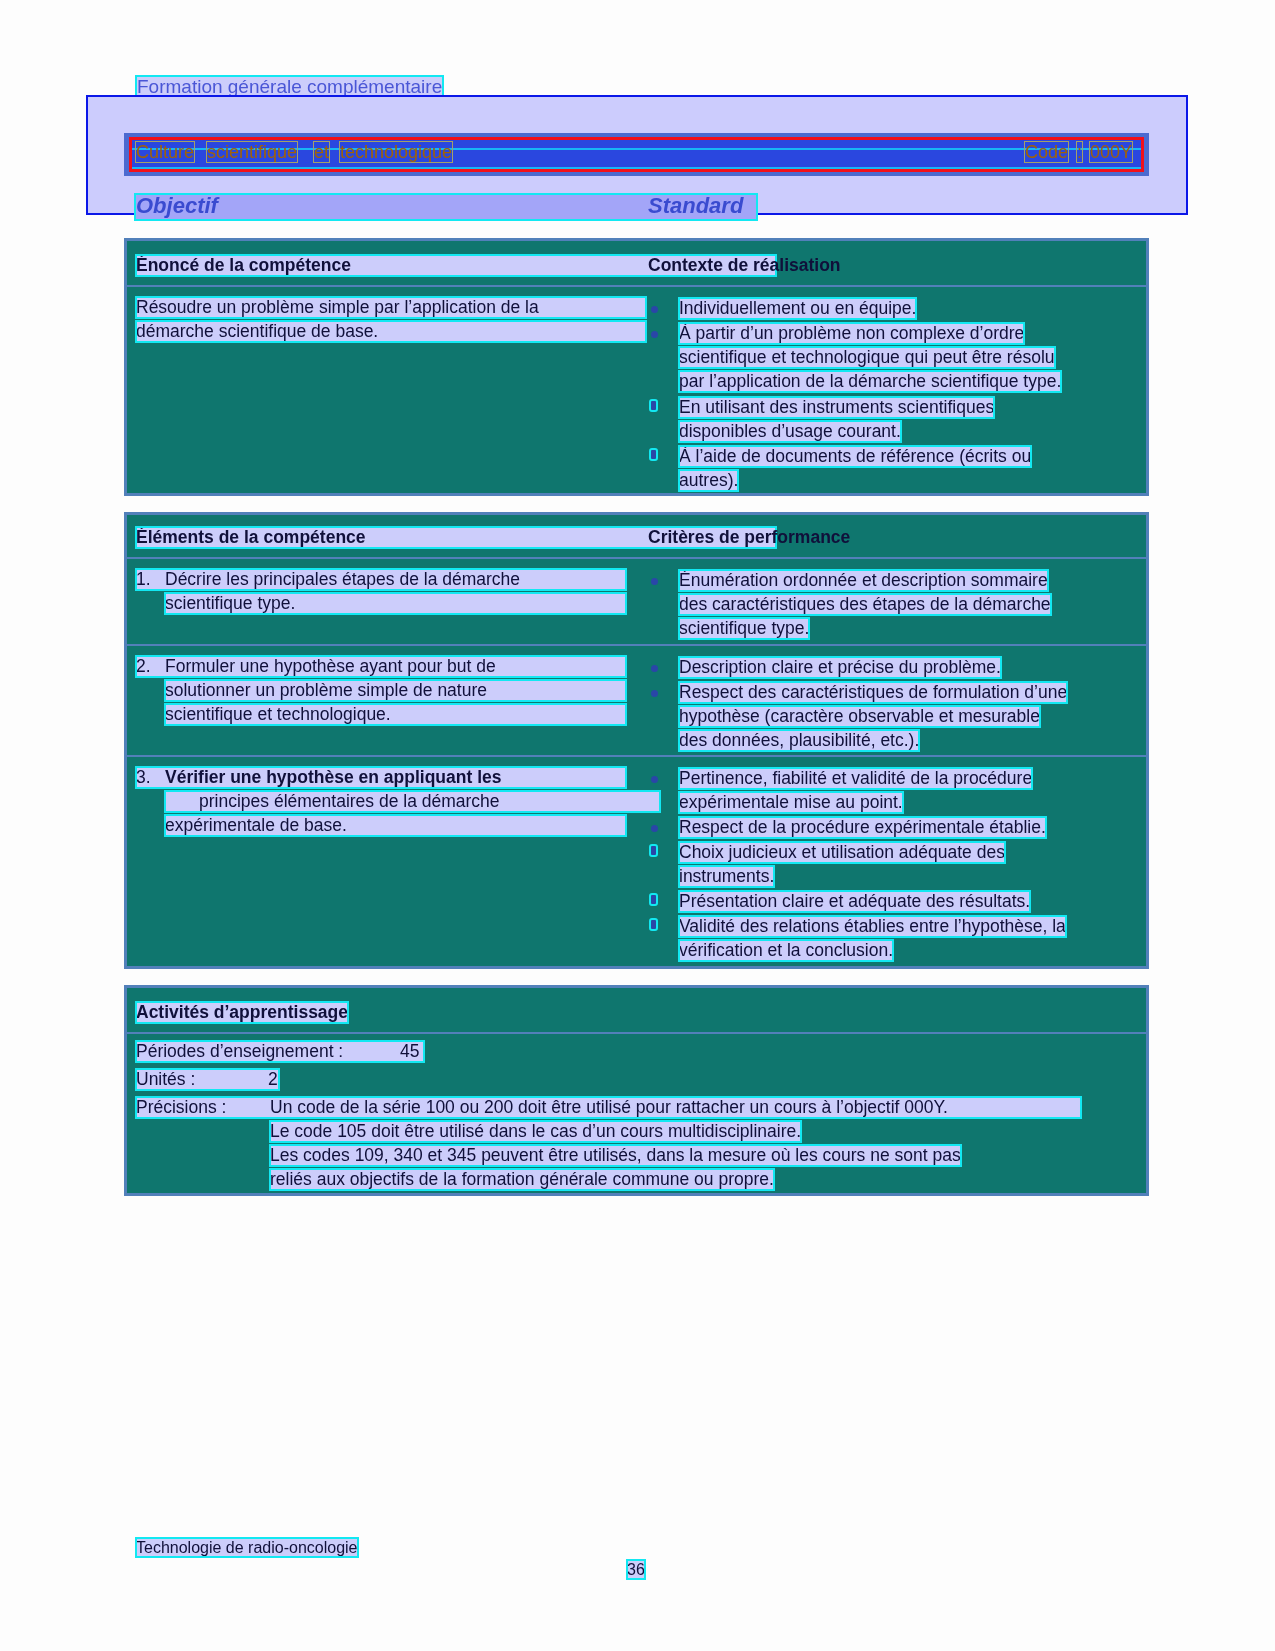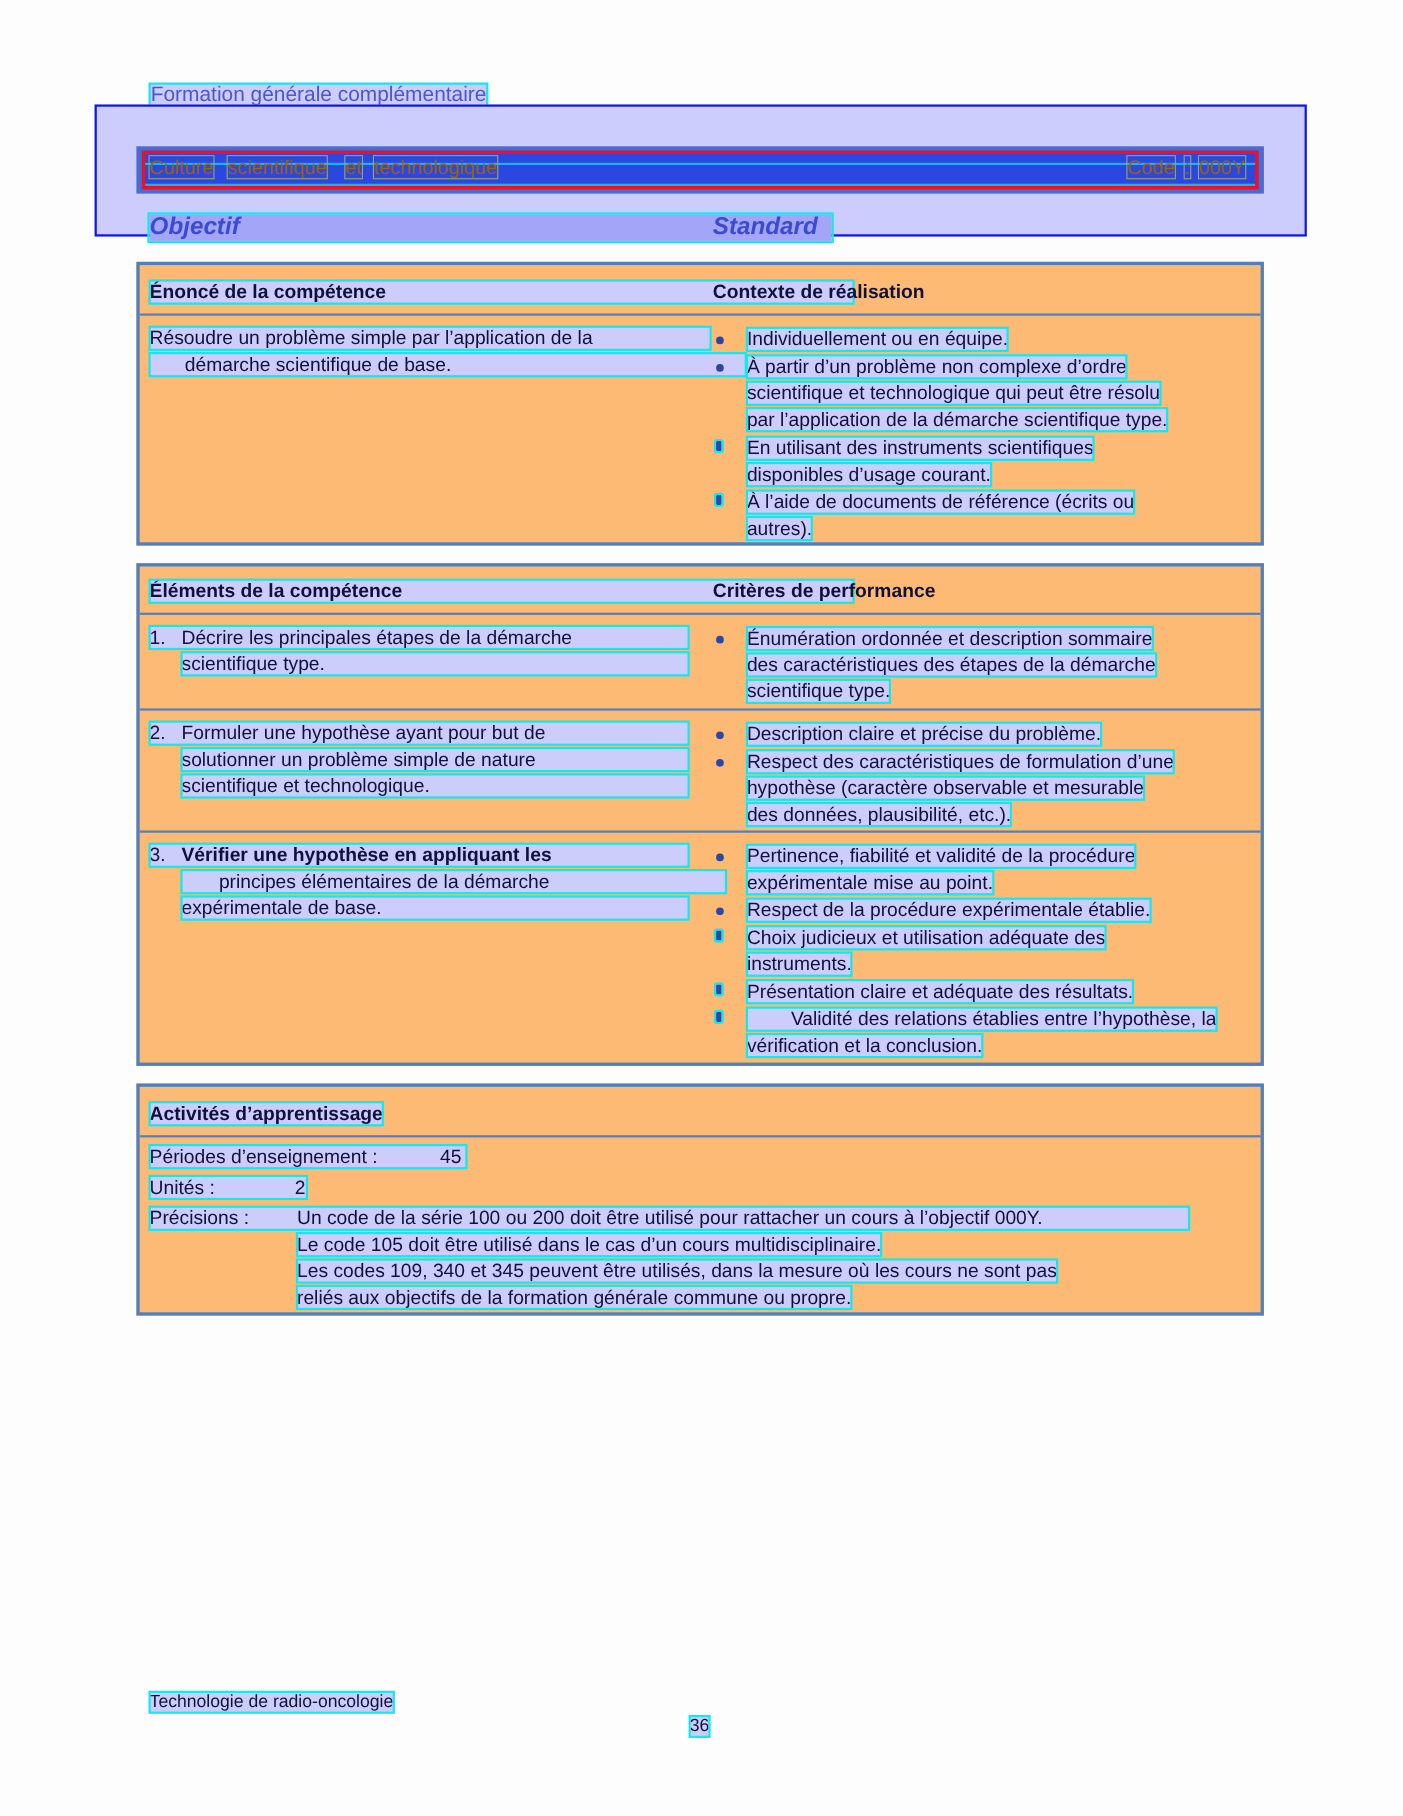--- a/index.html
+++ b/index.html
@@ -12,21 +12,21 @@
 
   .top-title { left: 136px; top: 76px; font-size: 19px; color: #4a56d6; line-height: 22px; padding: 0 1px; }
   .header-box { left: 86px; top: 95px; width: 1102px; height: 120px; background: #ccccfd; border: 2px solid #0b17e8; box-sizing: border-box; }
   .code-bar { left: 124px; top: 133px; width: 1025px; height: 43px; background: #4c6ad0; }
   .code-bar-inner { position: absolute; left: 5px; top: 4px; right: 5px; bottom: 4px; background: #2a47df; border: 3px solid #f2101a; box-sizing: border-box; }
   .code-bar-line { position: absolute; left: 0; right: 0; top: 8px; height: 17px; border-top: 2px solid #18b6f6; border-bottom: 2px solid #18b6f6; }
   .code-word { position: absolute; top: 142px; font-size: 18px; color: #a16207; line-height: 20px; outline: 1px solid #a3a06a; }
   .objectif-band { left: 136px; top: 195px; width: 620px; height: 24px; background: #a3a5f8; outline: 2px solid #12e8f2; }
   .obj-label { position: absolute; top: 193px; font-size: 22px; font-weight: bold; font-style: italic; color: #3a4bd0; line-height: 26px; }
 
-  .panel { position: absolute; left: 124px; width: 1025px; border: 3px solid #5280ba; box-sizing: border-box; background: #fdba74; }
+  .panel { position: absolute; left: 124px; width: 1025px; border: 3px solid #5280ba; box-sizing: border-box; background: #0f766e; }
   .hrule { position: absolute; left: 0; right: 0; height: 3px; background: #5280ba; }
   .hrule.thin { height: 2px; }
   .bold { font-weight: bold; }
   .txt { position: absolute; font-size: 17.5px; line-height: 21px; white-space: nowrap; }
   .bullet { position: absolute; width: 7px; height: 7px; border-radius: 50%; background: #2a46a8; }
   .bullet.sq { border-radius: 1px; width: 5px; height: 9px; outline: 2px solid #12e8f2; }
 
   .footer-left { left: 136px; top: 1538px; font-size: 16px; line-height: 19px; }
   .page-num { left: 627px; top: 1560px; font-size: 16px; line-height: 19px; }
 </style>
@@ -52,21 +52,21 @@
 <div class="abs objectif-band"></div>
 <span class="obj-label" style="left:136px">Objectif</span>
 <span class="obj-label" style="left:648px">Standard</span>
 
 <div class="panel" style="top:238px; height:258px;">
   <div class="txt bold hl" style="left:9px; top:14px; width:640px;">Énoncé de la compétence</div>
   <div class="txt bold" style="left:521px; top:14px;">Contexte de réalisation</div>
   <div class="hrule thin" style="top:44px;"></div>
 
   <div class="txt hl" style="left:9px; top:56px; width:510px;">Résoudre un problème simple par l’application de la</div>
-  <div class="txt hl" style="left:9px; top:80px; width:510px;padding-left:32px;">démarche scientifique de base.</div>
+  <div class="txt hl" style="left:9px; top:80px; width:510px;">démarche scientifique de base.</div>
 
   <div>
     <span class="bullet" style="left:524px; top:65px;"></span>
     <div class="txt hl" style="left:552px; top:57px;">Individuellement ou en équipe.</div>
 
     <span class="bullet" style="left:524px; top:90px;"></span>
     <div class="txt hl" style="left:552px; top:82px;">À partir d’un problème non complexe d’ordre</div>
     <div class="txt hl" style="left:552px; top:106px;">scientifique et technologique qui peut être résolu</div>
     <div class="txt hl" style="left:552px; top:130px;">par l’application de la démarche scientifique type.</div>
 
@@ -126,21 +126,21 @@
     <div class="txt hl" style="left:552px; top:302px;">Respect de la procédure expérimentale établie.</div>
 
     <span class="bullet sq" style="left:524px; top:331px;"></span>
     <div class="txt hl" style="left:552px; top:327px;">Choix judicieux et utilisation adéquate des</div>
     <div class="txt hl" style="left:552px; top:351px;">instruments.</div>
 
     <span class="bullet sq" style="left:524px; top:380px;"></span>
     <div class="txt hl" style="left:552px; top:376px;">Présentation claire et adéquate des résultats.</div>
 
     <span class="bullet sq" style="left:524px; top:405px;"></span>
-    <div class="txt hl" style="left:552px; top:401px;padding-left:40px;">Validité des relations établies entre l’hypothèse, la</div>
+    <div class="txt hl" style="left:552px; top:401px;">Validité des relations établies entre l’hypothèse, la</div>
     <div class="txt hl" style="left:552px; top:425px;">vérification et la conclusion.</div>
   </div>
 </div>
 
 <div class="panel" style="top:985px; height:211px;">
   <div class="txt bold hl" style="left:9px; top:14px;">Activités d’apprentissage</div>
   <div class="hrule thin" style="top:44px;"></div>
 
   <div class="txt hl" style="left:9px; top:53px; width:288px;">
     <span>Périodes d’enseignement :</span>

